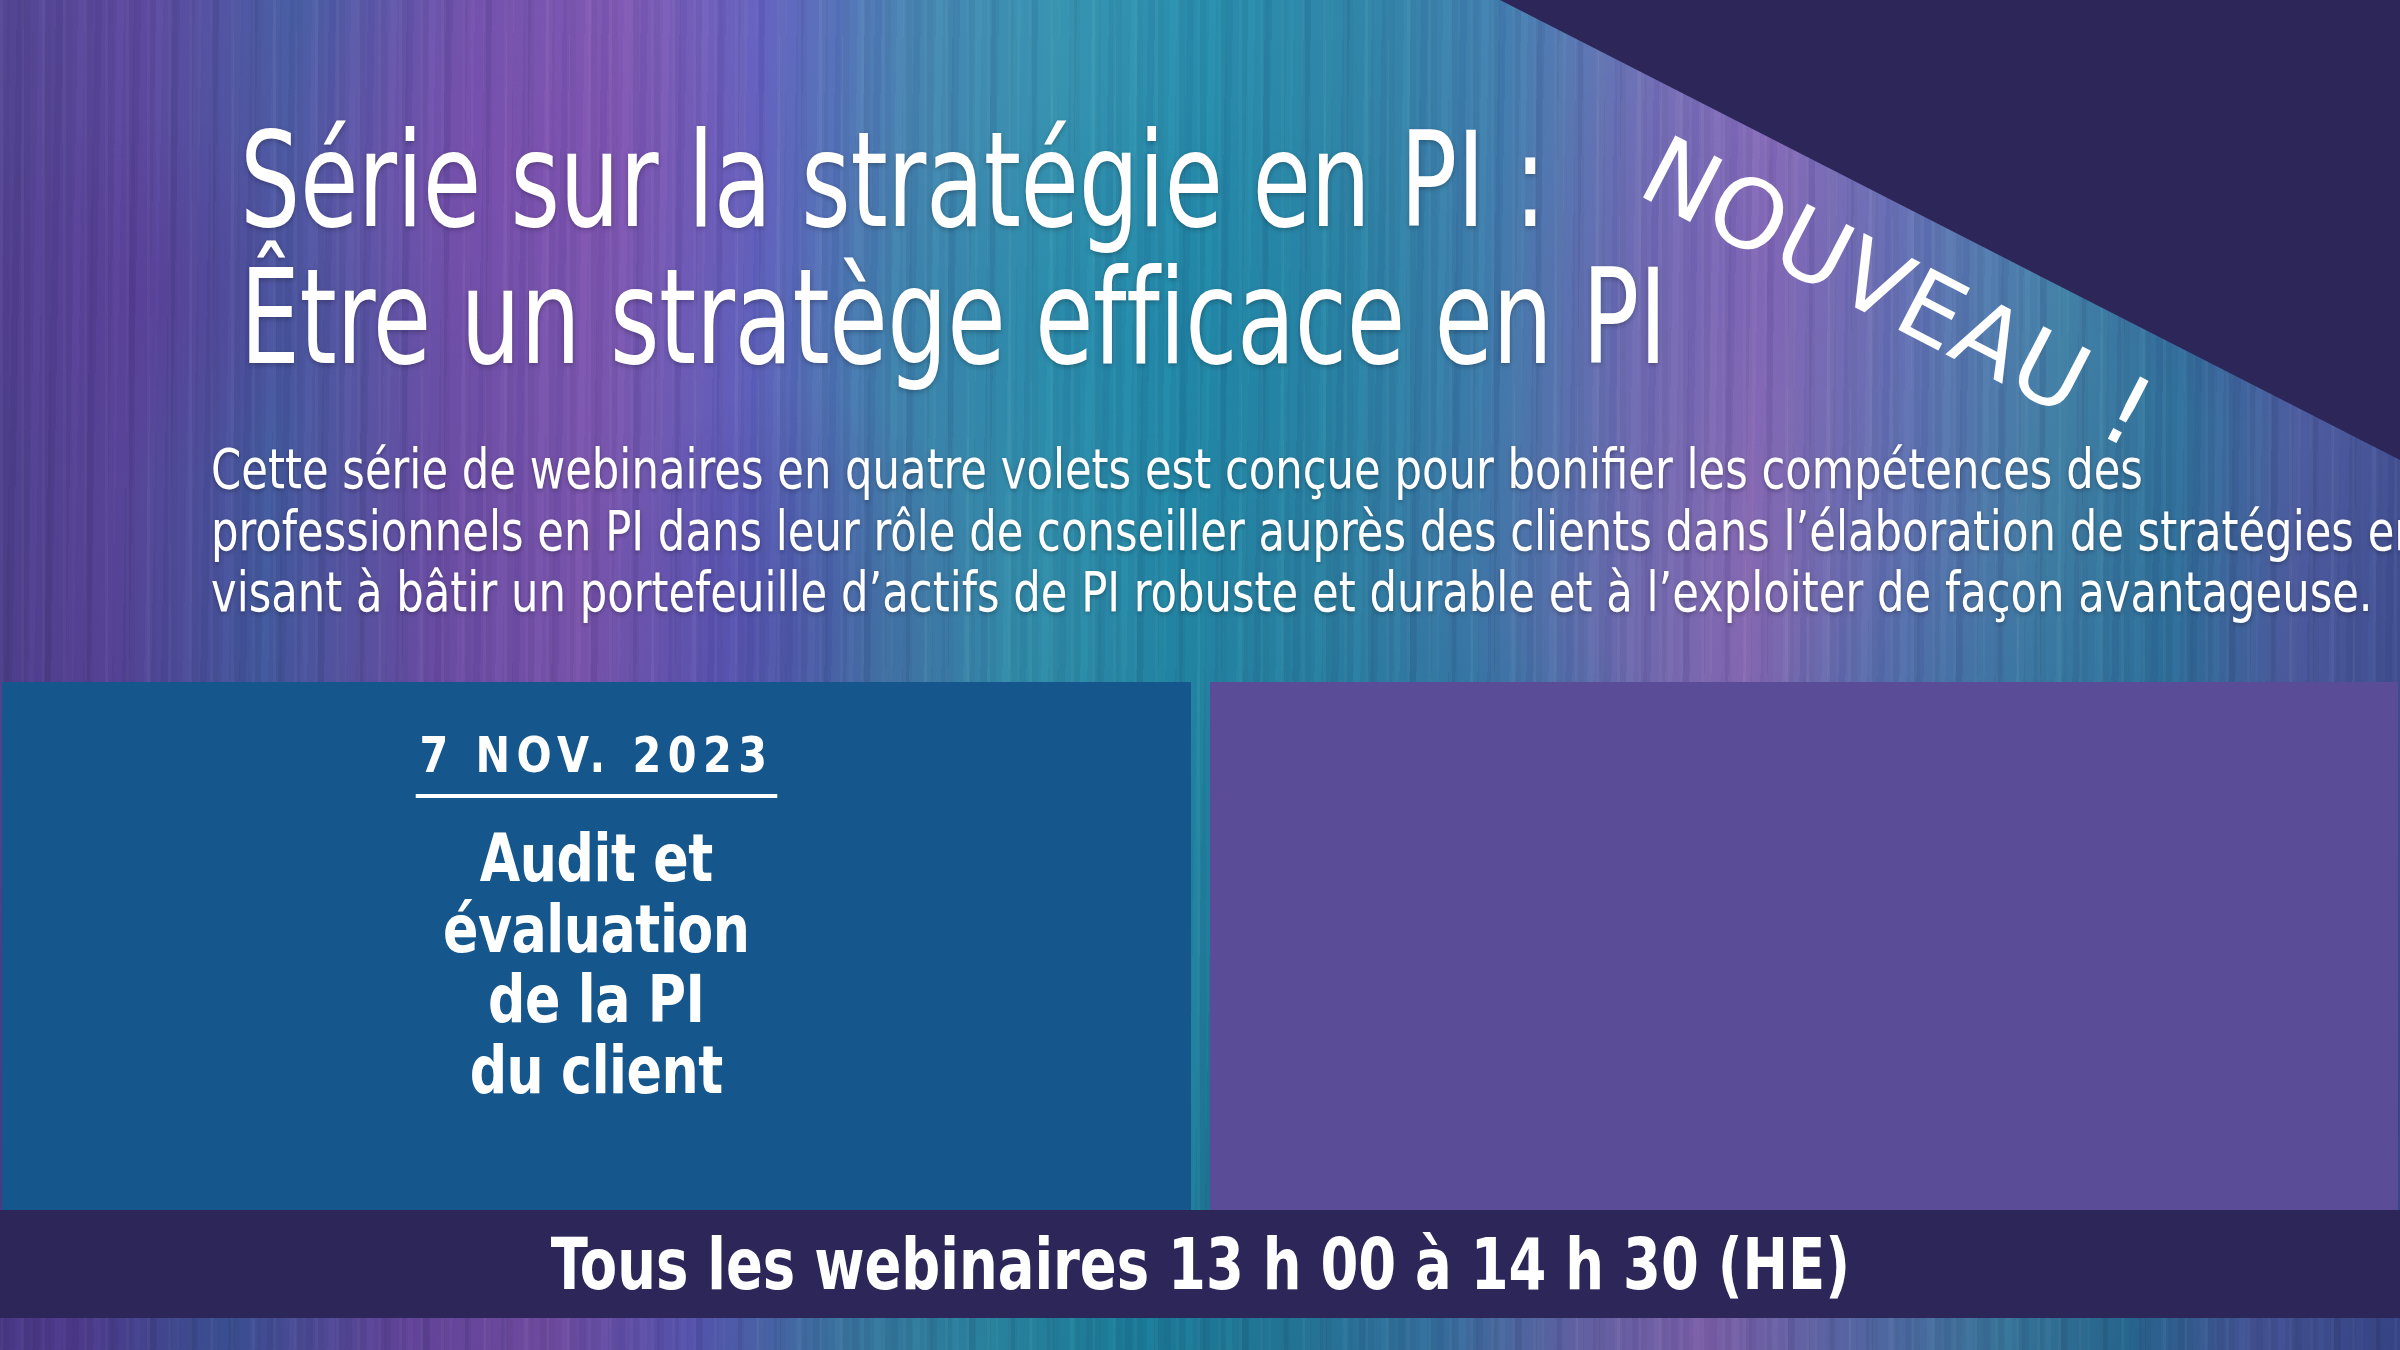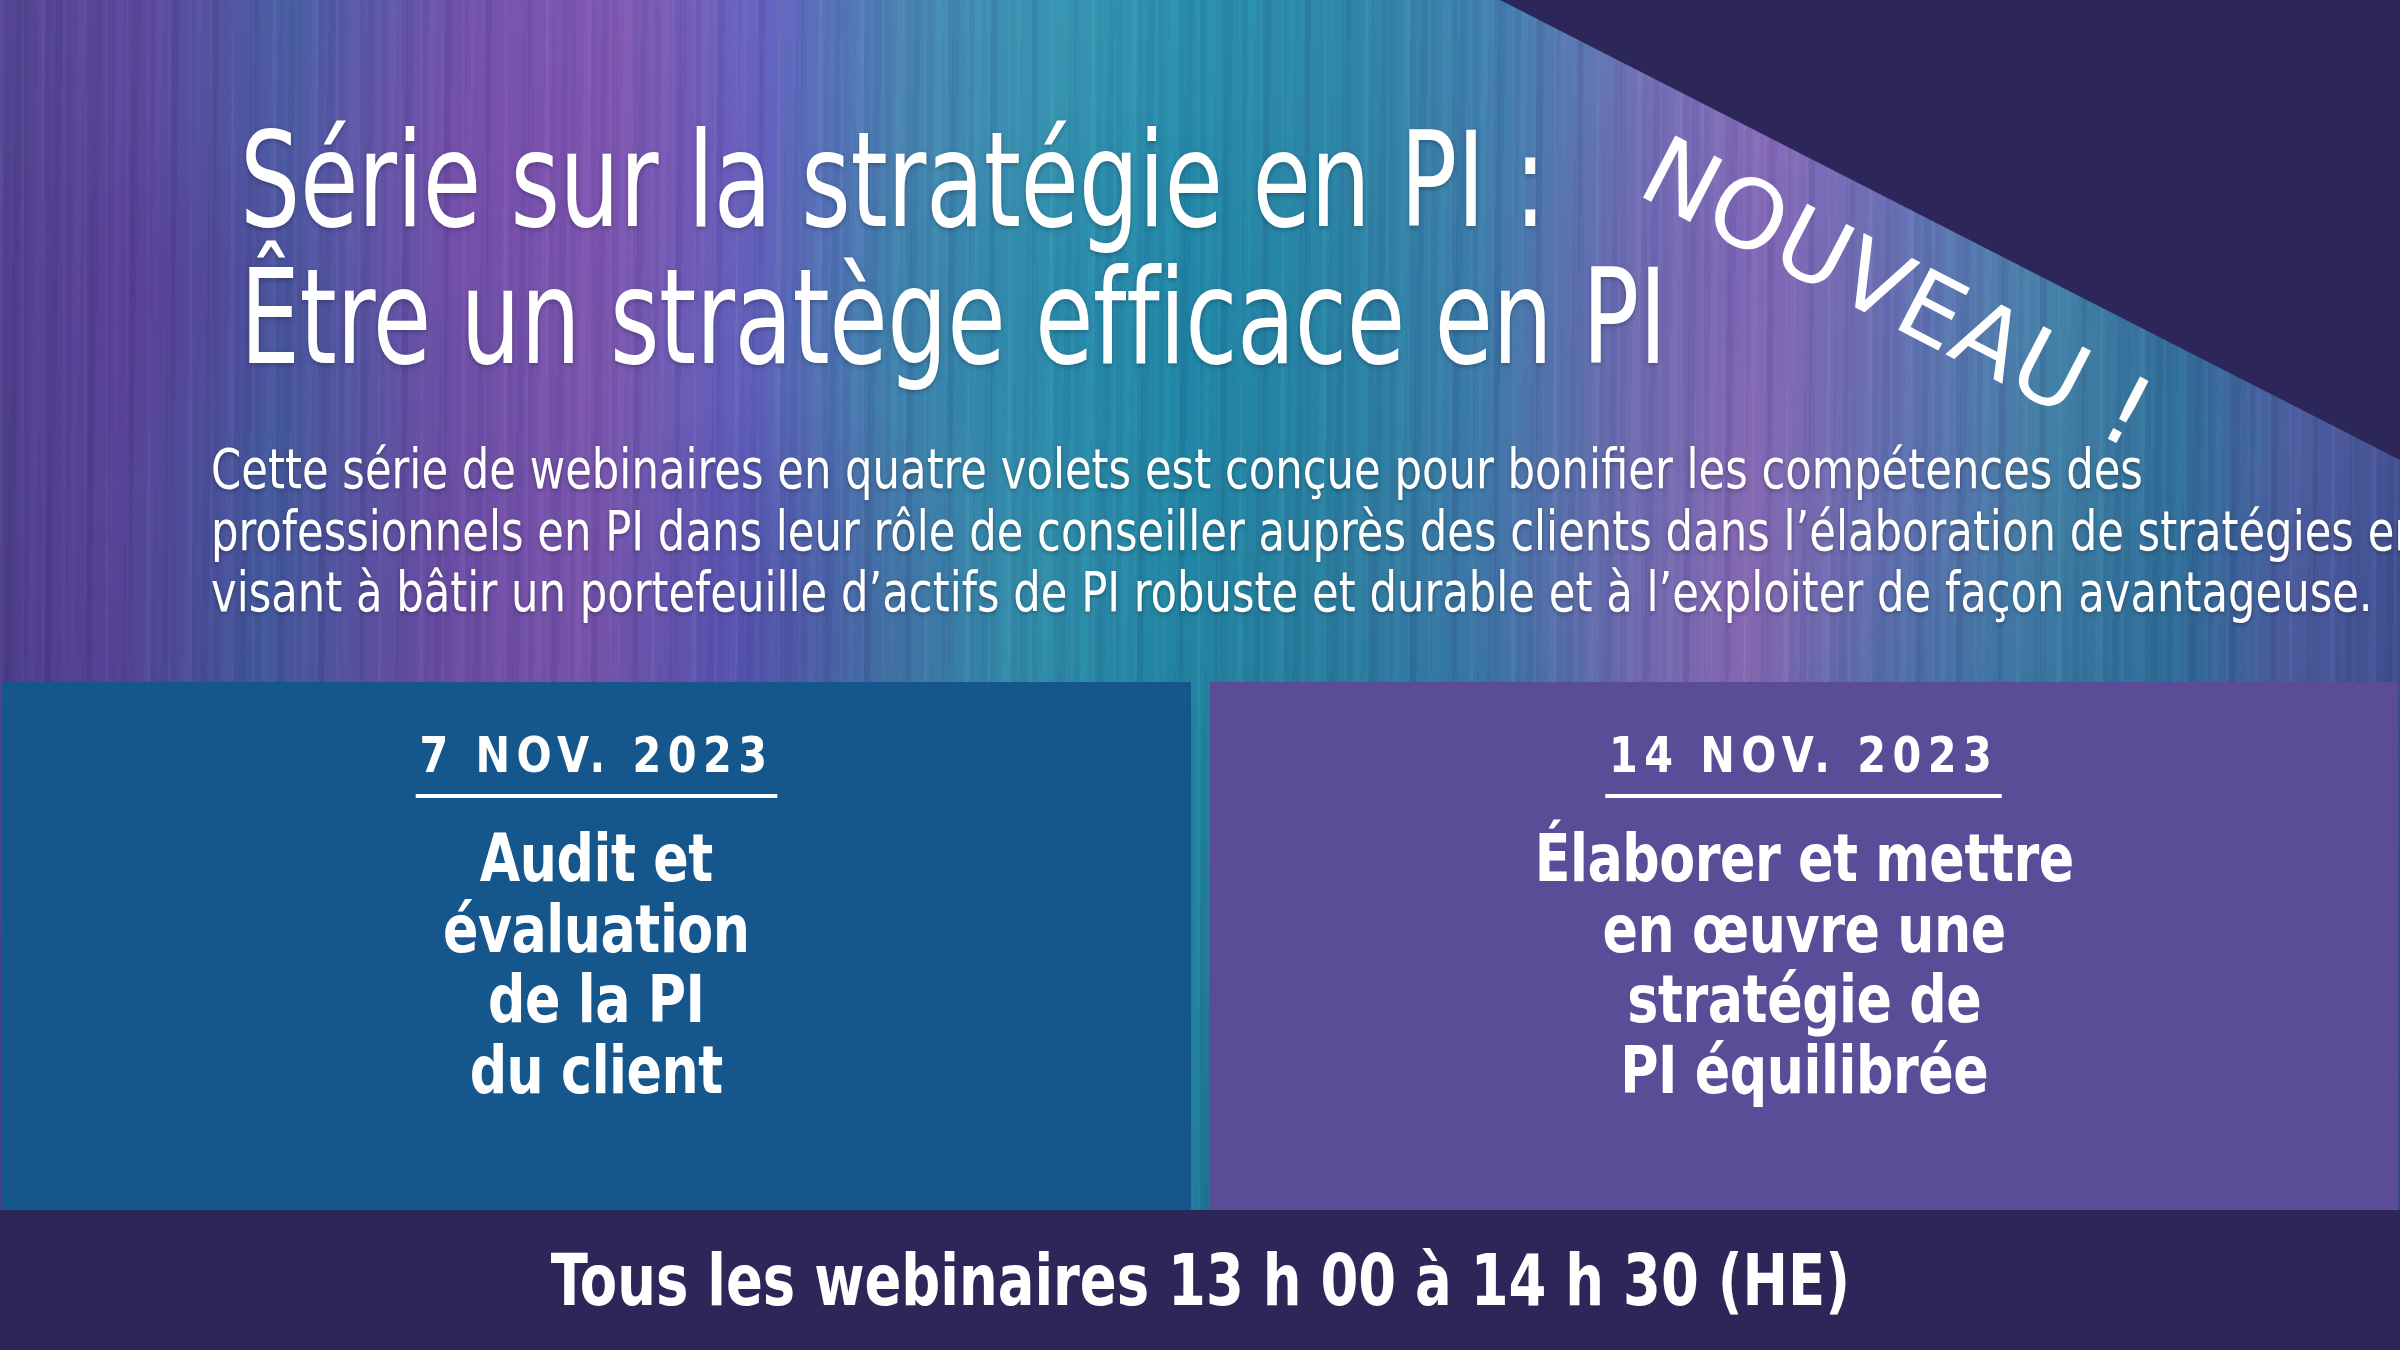--- a/index.html
+++ b/index.html
@@ -139,21 +139,21 @@
     margin-top:26px;
     font-family:"Liberation Sans Narrow","DejaVu Sans Condensed","Liberation Sans",sans-serif;
     font-size:66px;line-height:1.07;font-weight:700;
     letter-spacing:-0.5px;
     transform:scaleX(.88);
   }
   .card .ttl span{display:block;white-space:nowrap;}
 
   
   #footer{
-    position:absolute;left:0;top:1210px;width:2400px;height:140px;
+    position:absolute;left:0;top:1210px;width:2400px;height:108px;
     background:#2d2759;
     display:flex;align-items:center;justify-content:center;
   }
   #footer .ftxt{
     color:#fff;
     font-family:"Liberation Sans Narrow","DejaVu Sans Condensed","Liberation Sans",sans-serif;
     font-size:72px;font-weight:700;letter-spacing:0px;
     transform:scaleX(.84);
     white-space:nowrap;
   }
@@ -195,29 +195,20 @@
           <span>Audit et</span>
           <span>évaluation</span>
           <span>de la PI</span>
           <span>du client</span>
         </div>
       </div>
     </div>
 
     <div class="card">
       <div class="tint" style="background: rgb(90, 76, 150);"></div>
-      <div class="inner">
-        <div class="date">14 NOV. 2023</div>
-        <div class="ttl">
-          <span>Élaborer et mettre</span>
-          <span>en œuvre une</span>
-          <span>stratégie de</span>
-          <span>PI équilibrée</span>
-        </div>
-      </div>
     </div>
 
 
 
   </div>
 
   <div id="footer">
     <div class="ftxt">Tous les webinaires 13 h 00 à 14 h 30 (HE)</div>
   </div>
 

